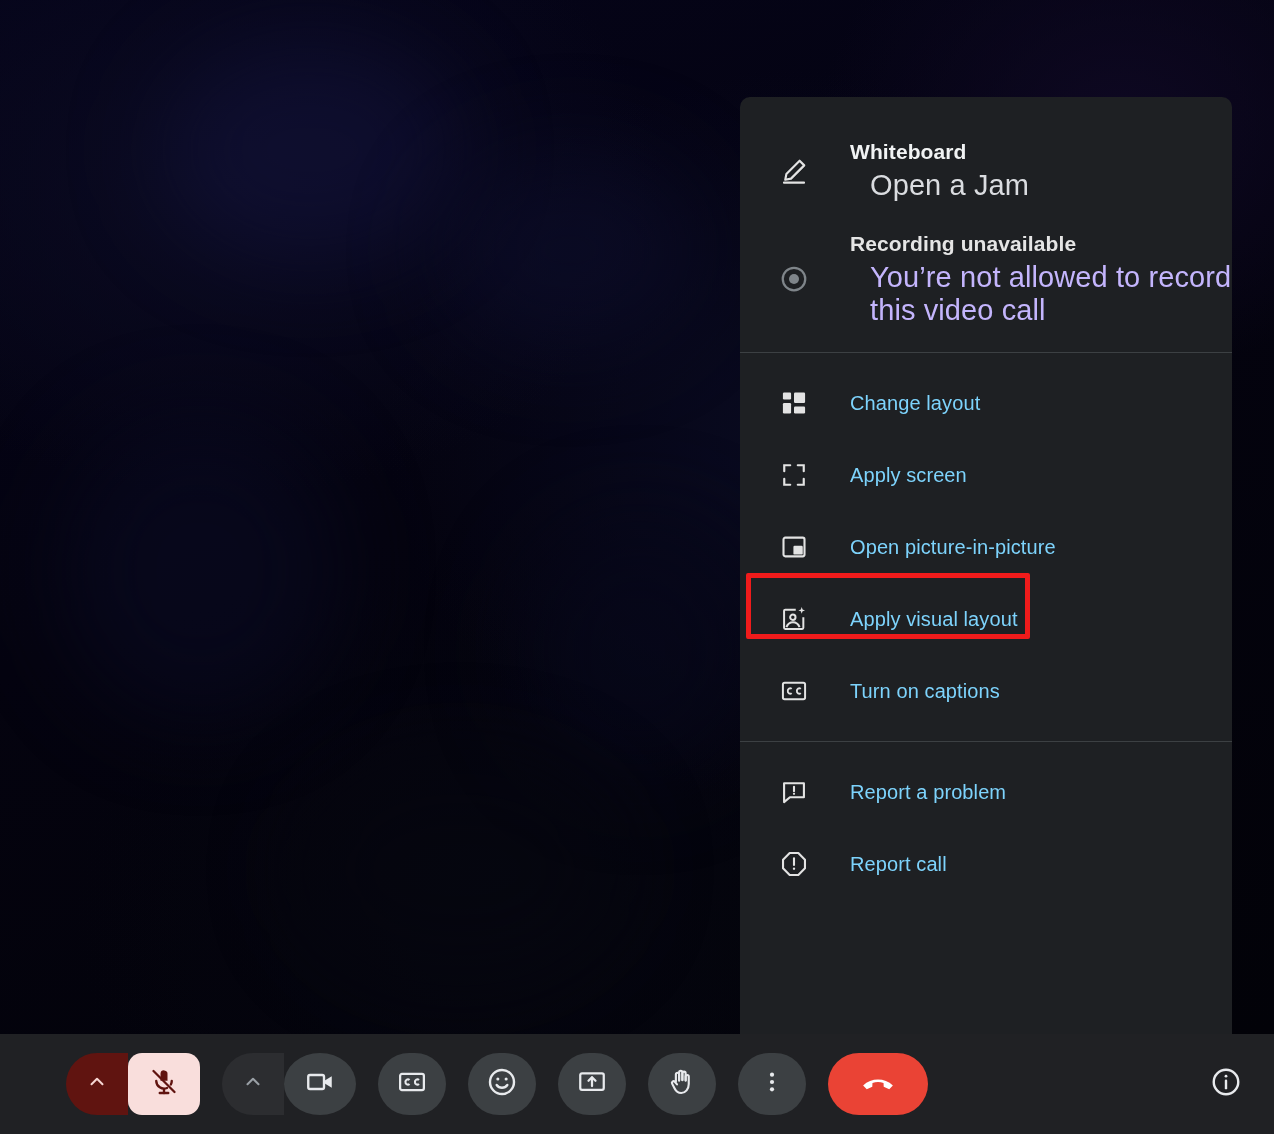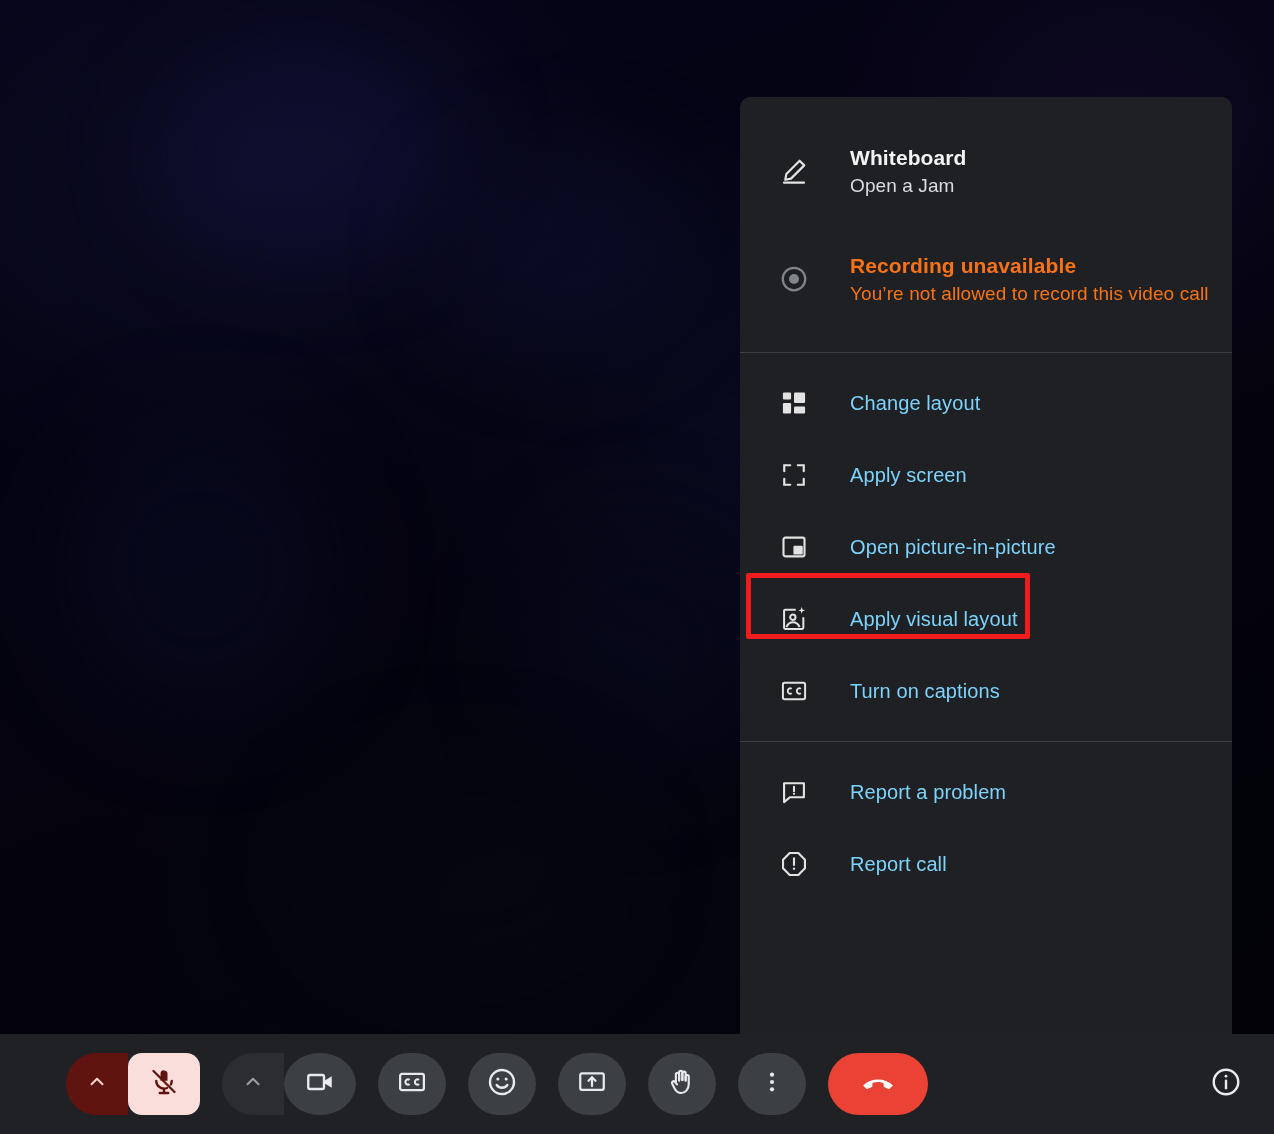--- a/index.html
+++ b/index.html
@@ -64,26 +64,26 @@
     font-size: 20px;
     color: #7dd3fc;
     letter-spacing: .1px;
     white-space: nowrap;
   }
 
   
   .m-item.two { height: 108px; align-items: center; }
   .m-item.two .txt { margin-left: 36px; display: flex; flex-direction: column; gap: 5px; }
   .m-item.two .t1 { font-size: 21px; font-weight: bold; color: #f1f3f4; letter-spacing: .1px; }
-  .m-item.two .t2 { font-size: 19px; color: #dadce0; letter-spacing: .1px; }
+  .m-item.two .t2 { font-size: 29px; color: #dadce0; letter-spacing: .1px; margin-left: 20px; }
 
   .m-item.disabled { cursor: default; }
   .m-item.disabled .ico { color: #7f858a; }
-  .m-item.disabled .t1 { color: #f97316; font-weight: bold; }
-  .m-item.disabled .t2 { color: #f97316; font-weight: normal; }
+  .m-item.disabled .t1 { color: #e5e5e5; font-weight: bold; }
+  .m-item.disabled .t2 { color: #c4b5fd; font-weight: normal; }
 
   
   .hl-box {
     position: absolute;
     border: 5px solid #f01b1b;
     border-radius: 2px;
     pointer-events: none;
   }
   #hl-effects { left: 746px; top: 573px; width: 284px; height: 66px; }
   #hl-more    { left: 748px; top: 1063px; width: 42px; height: 62px; }

